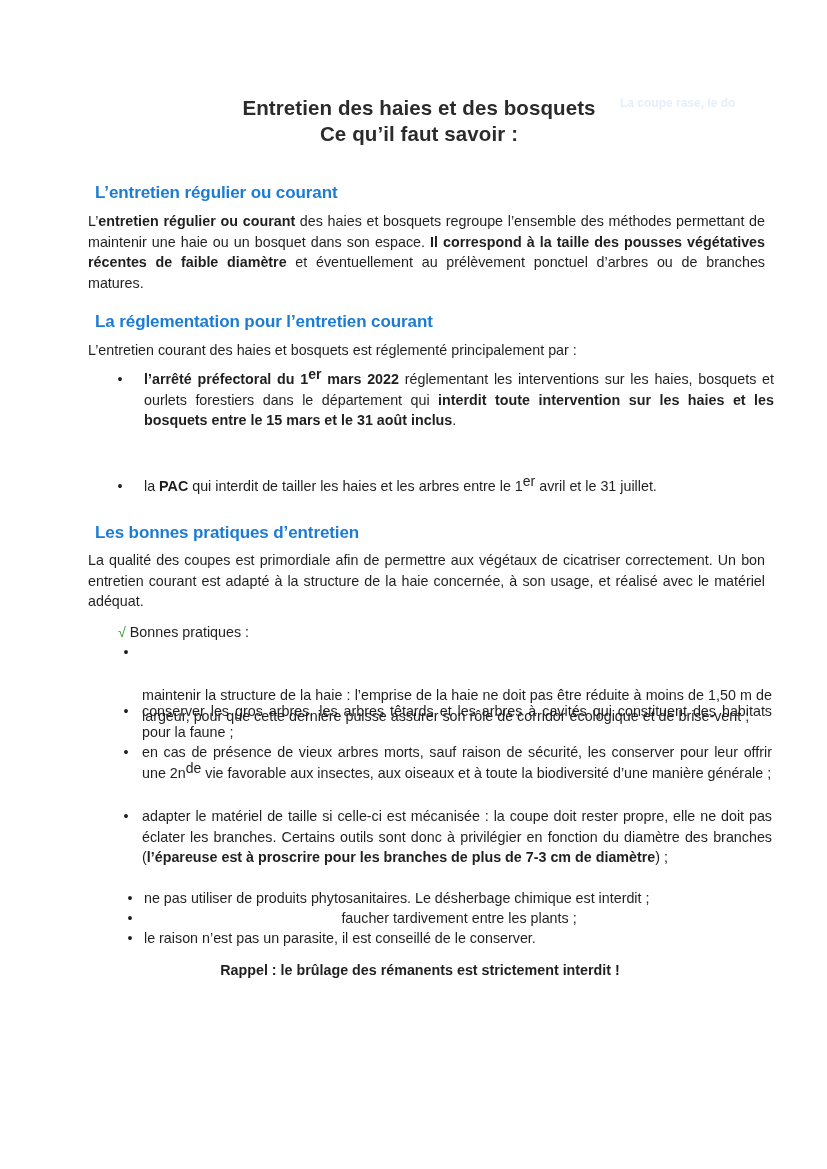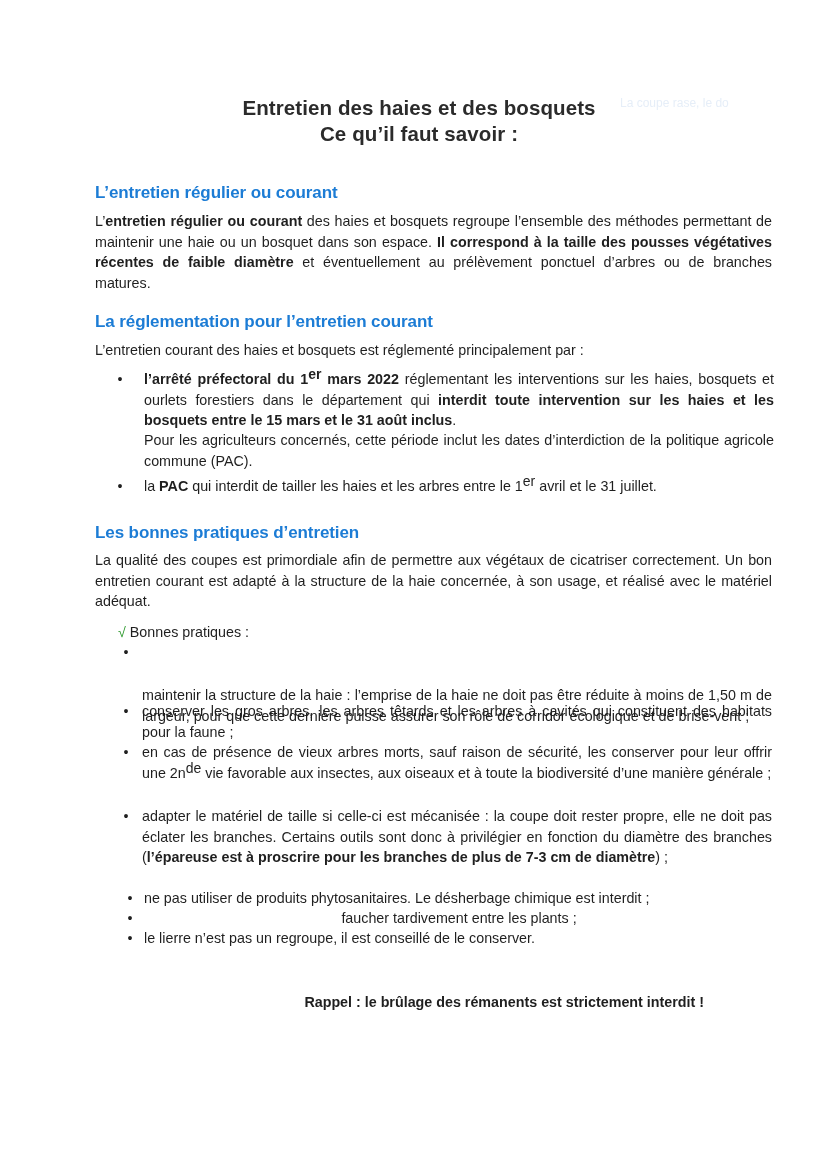--- a/index.html
+++ b/index.html
@@ -36,21 +36,21 @@
     .section-heading {
       position: absolute;
       left: 95px;
       font-weight: bold;
       font-size: 17px;
       color: #1c7cd5;
       letter-spacing: -0.1px;
     }
     .para {
       position: absolute;
-      left: 95px;
+      left: 88px;
       width: 677px;
       font-size: 14.3px;
       line-height: 20.5px;
       text-align: justify;
       color: #1f1f1f;
     }
     .para b { font-weight: bold; }
     .bullet-row {
       position: absolute;
       font-size: 14.3px;
@@ -74,21 +74,21 @@
       line-height: 0;
     }
     .check {
       color: #2f9a2f;
       font-weight: normal;
     }
     .ghost {
       position: absolute;
       color: #e6eef8;
       font-size: 12px;
-      font-weight: normal;
+      font-weight: bold;
     }
   </style>
 </head>
 <body>
 
 <div class="page">
 
   <div class="ghost" style="left:620px; top:96px;">La coupe rase, le do</div>
 
   <div class="title-block">
@@ -100,21 +100,20 @@
   <div class="para" style="top:211px;"><span>L’</span><b>entretien régulier ou courant</b><span> des haies et bosquets regroupe l’ensemble des méthodes permettant de maintenir une haie ou un bosquet dans son espace. </span><b>Il correspond à la taille des pousses végétatives récentes de faible diamètre</b><span> et éventuellement au prélèvement ponctuel d’arbres ou de branches matures.</span></div>
 
   <div class="section-heading" style="top:312px;">La réglementation pour l’entretien courant</div>
   <div class="para" style="top:340px;">L’entretien courant des haies et bosquets est réglementé principalement par :</div>
 
   <div class="bullet-row" style="left:114px; top:369px; width:660px; height:62px;">
     <span class="dot">•</span>
     <div class="txt" style="left:30px; width:630px;"><b>l’arrêté préfectoral du 1</b><b><span class="sup">er</span></b><b> mars 2022</b><span> réglementant les interventions sur les haies, bosquets et ourlets forestiers dans le département qui </span><b>interdit toute intervention sur les haies et les bosquets entre le 15 mars et le 31 août inclus</b><span>.</span></div>
   </div>
 
-  <div class="para" style="top:430px; left:144px; width:630px;">Pour les agriculteurs concernés, cette période inclut les dates d’interdiction de la politique agricole commune (PAC).</div>
 
   <div class="bullet-row" style="left:114px; top:476px; width:660px; height:22px;">
     <span class="dot">•</span>
     <div class="txt" style="left:30px; width:640px; text-align:left;"><span>la </span><b>PAC</b><span> qui interdit de tailler les haies et les arbres entre le 1</span><span class="sup">er</span><span> avril et le 31 juillet.</span></div>
   </div>
 
   <div class="section-heading" style="top:523px;">Les bonnes pratiques d’entretien</div>
   <div class="para" style="top:550px;">La qualité des coupes est primordiale afin de permettre aux végétaux de cicatriser correctement. Un bon entretien courant est adapté à la structure de la haie concernée, à son usage, et réalisé avec le matériel adéquat.</div>
 
   <div class="bullet-row" style="left:118px; top:622px; width:300px; height:22px;">
@@ -146,18 +145,18 @@
     <div class="txt" style="left:20px; width:630px; text-align:left;">ne pas utiliser de produits phytosanitaires. Le désherbage chimique est interdit ;</div>
   </div>
 
   <div class="bullet-row" style="left:124px; top:908px; width:654px; height:22px;">
     <span class="dot">•</span>
     <div class="txt" style="left:20px; width:630px; text-align:center;">faucher tardivement entre les plants ;</div>
   </div>
 
   <div class="bullet-row" style="left:124px; top:928px; width:654px; height:22px;">
     <span class="dot">•</span>
-    <div class="txt" style="left:20px; width:630px; text-align:left;">le lierre n’est pas un regroupe, il est conseillé de le conserver.</div>
+    <div class="txt" style="left:20px; width:630px; text-align:left;">le raison n’est pas un parasite, il est conseillé de le conserver.</div>
   </div>
 
-  <div class="para" style="top:960px; left:104px; width:600px; font-weight:bold; text-align:right;margin-top:32px;">Rappel : le brûlage des rémanents est strictement interdit !</div>
+  <div class="para" style="top:960px; left:120px; width:600px; font-weight:bold; text-align:center;">Rappel : le brûlage des rémanents est strictement interdit !</div>
 
 </div>
 
 </body></html>

